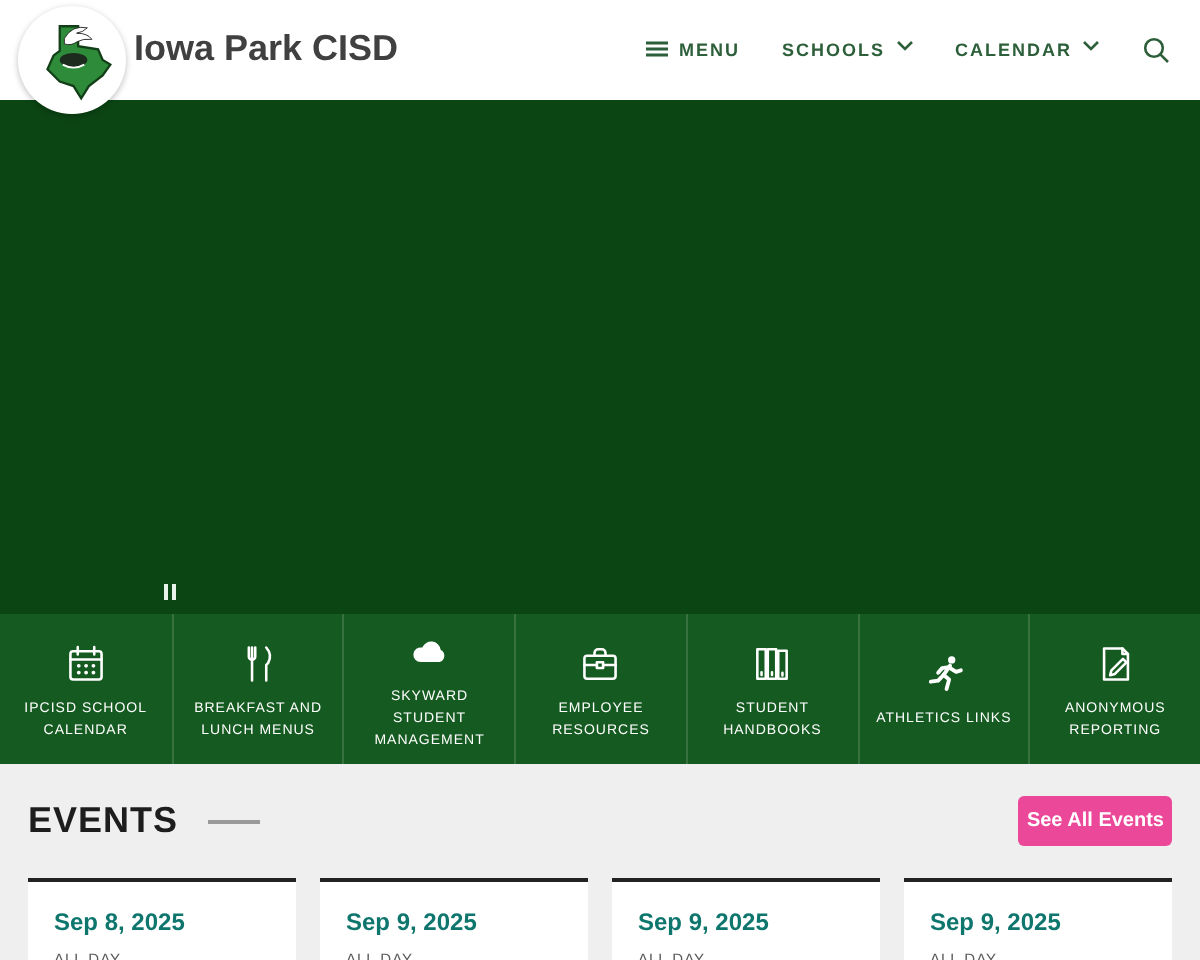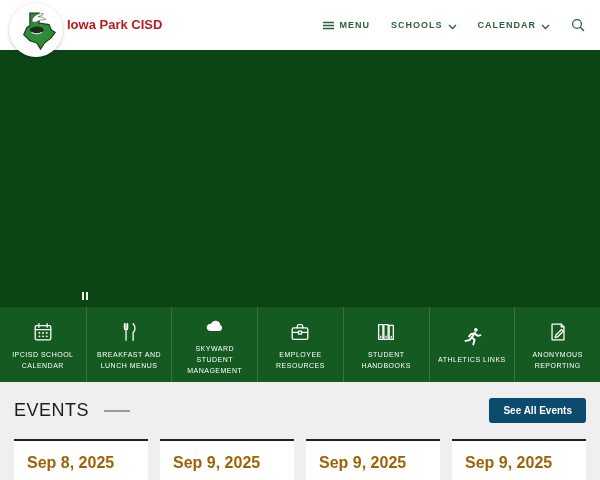--- a/index.html
+++ b/index.html
@@ -5,24 +5,24 @@
   * { margin:0; padding:0; box-sizing:border-box; }
   html,body { width:600px; height:480px; overflow:hidden; }
   body { font-family:"Liberation Sans","DejaVu Sans",sans-serif; background:#efefef; }
 
   
   .header { position:relative; height:50px; background:#ffffff; display:flex; align-items:center; z-index:5; }
   .logo-wrap { position:absolute; left:9px; top:3px; width:54px; height:54px; border-radius:50%;
                background:#fff; display:flex; align-items:center; justify-content:center;
                box-shadow:0 1px 3px rgba(0,0,0,.25); z-index:6; }
   .brand { margin-left:67px; display:flex; flex-direction:column; }
-  .brand-name { color:#b91c1c; font-size:13px; font-weight:bold; line-height:1.1; }
+  .brand-name { color:#404040; font-size:18px; font-weight:bold; line-height:1.1; }
   .brand-tag { color:#1d1d1d; font-size:11px; margin-top:4px; }
   .nav { margin-left:auto; display:flex; align-items:center; gap:21px; padding-right:15px; }
-  .nav-item { display:flex; align-items:flex-end; gap:5px; color:#2c5f3a; font-size:9px;
+  .nav-item { display:flex; align-items:flex-start; gap:5px; color:#2c5f3a; font-size:9px;
               font-weight:600; letter-spacing:1px; cursor:pointer; }
   .nav-item svg { display:block; }
 
   
   .hero { position:relative; height:257px; background:#0c4514; }
   .pause-btn { position:absolute; left:80px; top:240px; width:10px; height:11px;
                background:transparent; border:none; cursor:pointer; display:flex; gap:2px;
                align-items:center; justify-content:center; }
   .pause-btn i { display:block; width:2px; height:8px; background:#e8f2e8; }
 
@@ -31,28 +31,28 @@
   .ql-item { display:flex; flex-direction:column; align-items:center; justify-content:center;
              padding:4px 6px 2px; cursor:pointer; border-left:1px solid rgba(255,255,255,.14); }
   .ql-item:first-child { border-left:none; }
   .ql-icon { height:24px; display:flex; align-items:center; justify-content:center; margin-bottom:6px; }
   .ql-label { color:#ffffff; font-size:7px; letter-spacing:.5px; line-height:1.55;
               text-align:center; font-weight:500; }
 
   
   .events { background:#efefef; padding:16px 14px 0; }
   .events-head { display:flex; align-items:center; }
-  .events-title { font-size:18px; color:#1d1d1d; font-weight:400; letter-spacing:.5px; }
+  .events-title { font-size:18px; color:#1d1d1d; font-weight:700; letter-spacing:.5px; }
   .events-dash { width:26px; height:2px; background:#999; margin-left:15px; }
-  .see-all-btn { margin-left:auto; background:#0c4a6e; color:#fff; font-family:inherit;
-                 font-size:10px; font-weight:bold; padding:7px 14px; border:none;
+  .see-all-btn { margin-left:auto; background:#ec4899; color:#fff; font-family:inherit;
+                 font-size:10px; font-weight:bold; padding:7px 4px; border:none;
                  border-radius:3px; cursor:pointer; }
   .cards { display:grid; grid-template-columns:repeat(4,1fr); gap:12px; margin-top:16px; }
   .card { background:#ffffff; border-top:2px solid #222; padding:13px 13px; height:72px; cursor:pointer; }
-  .card-date { color:#a16207; font-size:16px; font-weight:bold; }
+  .card-date { color:#0f766e; font-size:12px; font-weight:bold; }
   .card-time { color:#5a5a5a; font-size:7.5px; letter-spacing:.5px; margin-top:7px; }
 </style>
 </head>
 <body>
 
 <header class="header">
   <div class="logo-wrap">
     <svg width="46" height="46" viewBox="0 0 60 60">
       <path d="M22 8 L34 8 L34 21 L47 23 L50 30 L55 33 L50 40 L41 47 L36 55 L31 47 L22 44 L14 36 L18 27 L22 24 Z" fill="#2e8b3a" stroke="#123f17" stroke-width="1.5"></path>
       <path d="M25 16 q5 -9 15 -7 q-3 3 -7 3.5 q7 0 10 4 q-6 -.5 -9.5 1.5 q-4 3 -8.5 1.5 z" fill="#ffffff" stroke="#222" stroke-width=".6"></path>

